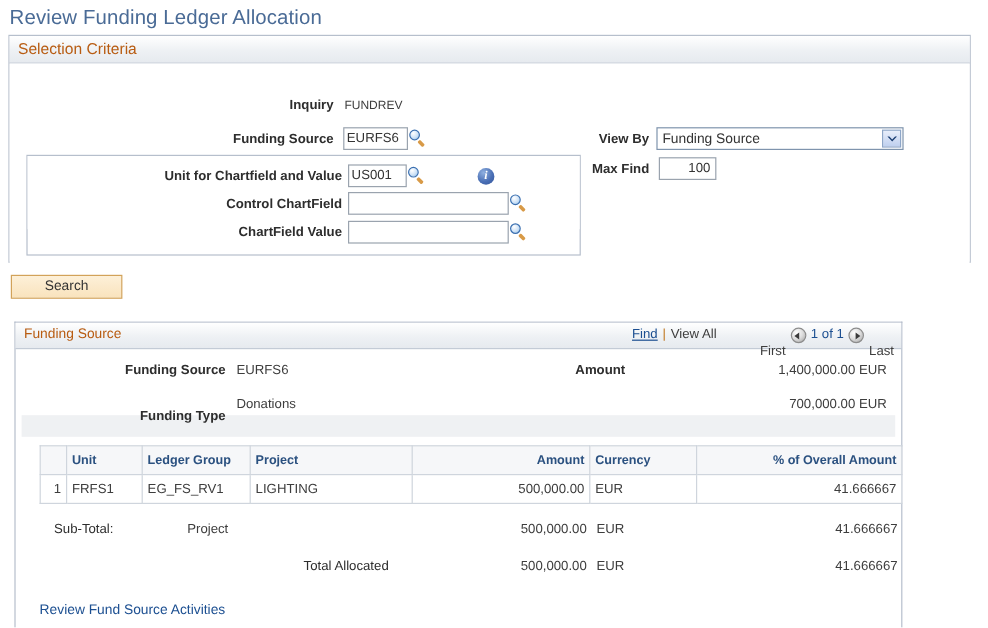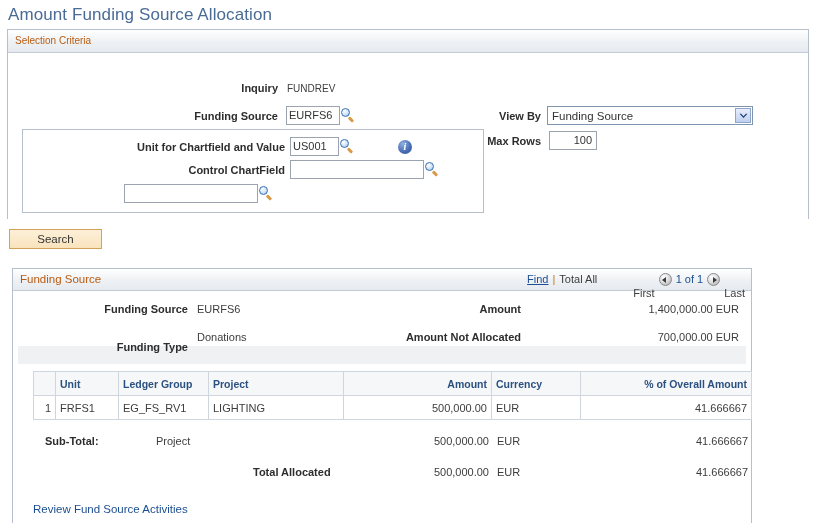--- a/index.html
+++ b/index.html
@@ -30,21 +30,21 @@
   
   .groupbox {
     border: 1px solid #b6bfcc;
     background: #ffffff;
     box-sizing: border-box;
   }
   .groupbox-header {
     background: linear-gradient(to bottom, #ffffff 0%, #eef1f4 55%, #e6eaef 100%);
     border-bottom: 1px solid #c3cbd6;
     color: #b85c12;
-    font-size: 10px;
+    font-size: 13px;
     padding: 3px 0 3px 7px;
     height: 16px;
     line-height: 16px;
     white-space: nowrap;
   }
   .groupbox-body {
     background: #ffffff;
   }
 
   
@@ -330,38 +330,38 @@
     position: relative;
     margin-left: 20px;
     width: 718px;
     height: 74px;
     font-size: 11px;
   }
   .tot-cell {
     position: absolute;
     white-space: nowrap;
   }
-  .tot-bold { font-weight: bold; color: #2d2d2d; }
+  .tot-bold { font-weight: normal; color: #2d2d2d; }
   .tot-plain { color: #3d3d3d; }
 
   #review-link {
     position: absolute;
     left: 33px;
     top: 503px;
     color: #1c4f91;
     font-size: 11.5px;
     text-decoration: none;
     cursor: pointer;
     white-space: nowrap;
   }
 </style>
 </head>
 <body>
 
-<div class="page-title">Amount Funding Source Allocation</div>
+<div class="page-title">Review Funding Ledger Allocation</div>
 
 <div class="groupbox" id="selection-criteria">
   <div class="groupbox-header">Selection Criteria</div>
   <div class="groupbox-body">
 
     <div class="field-row" style="left:150px; top:29px;">
       <span class="lbl" style="width:120px;">Inquiry</span>
       <span class="val" style="margin-left:9px;">FUNDREV</span>
     </div>
 
@@ -380,21 +380,21 @@
         <span class="sel-text">Funding Source</span>
         <span class="sel-arrow">
           <svg width="9" height="6" viewBox="0 0 9 6">
             <path d="M0.5 0.8 L4.5 5 L8.5 0.8 L6.9 0.8 L4.5 3.3 L2.1 0.8 Z" fill="#1c3f73"></path>
           </svg>
         </span>
       </span>
     </div>
 
     <div class="field-row" style="left:455px; top:78px;">
-      <span class="lbl" style="width:78px;">Max Rows</span>
+      <span class="lbl" style="width:78px;">Max Find</span>
       <input class="ps-input num" style="width: 40px; margin-left: 8px;" value="100">
     </div>
 
     <div class="groupbox" id="chartfield-criteria">
       <div class="groupbox-body">
 
         <div class="field-row" style="left:96px; top:7px;">
           <span class="lbl" style="width:166px;">Unit for Chartfield and Value</span>
           <input class="ps-input" style="width: 43px; margin-left: 5px;" value="US001">
           <span class="mag">
@@ -407,20 +407,21 @@
         <div class="field-row" style="left:96px; top:30px;">
           <span class="lbl" style="width:166px;">Control ChartField</span>
           <input class="ps-input" style="width: 128px; margin-left: 5px;" value="">
           <span class="mag">
               <span class="glass"></span>
               <span class="handle"></span>
             </span>
         </div>
 
         <div class="field-row" style="left:96px; top:54px;">
+          <span class="lbl" style="width:166px;">ChartField Value</span>
           <input class="ps-input" style="width: 128px; margin-left: 5px;" value="">
           <span class="mag">
               <span class="glass"></span>
               <span class="handle"></span>
             </span>
         </div>
 
       </div>
     </div>
 
@@ -429,41 +430,40 @@
 
 <button id="search-button">Search</button>
 
 <div id="funding-source-panel">
 
   <div class="fs-header">
     <div class="fs-title">Funding Source</div>
     <div class="fs-nav">
       <span class="lnk">Find</span>
       <span class="sep">|</span>
-      <span class="lnk" style="text-decoration:none;color:#3d3d3d;">Total All</span>
+      <span class="lnk" style="text-decoration:none;color:#3d3d3d;">View All</span>
       <span class="pager-gap"></span>
       <span class="plain">First</span>
       <span class="nav-arrow left"></span>
       <span class="lnk" style="text-decoration:none;">1 of 1</span>
       <span class="nav-arrow right"></span>
       <span class="plain">Last</span>
     </div>
   </div>
 
   <div class="fs-summary">
     <span class="sum-cell sum-lbl" style="left:65px; top:12px; width:110px;">Funding Source</span>
     <span class="sum-cell sum-val" style="left:184px; top:12px;">EURFS6</span>
 
     <span class="sum-cell sum-lbl" style="left:65px; top:40px; width:110px;margin-top:10px;">Funding Type</span>
     <span class="sum-cell sum-val" style="left:184px; top:40px;">Donations</span>
 
     <span class="sum-cell sum-lbl" style="left:330px; top:12px; width:178px;">Amount</span>
     <span class="sum-cell sum-val ta-r" style="left:560px; top:12px; width:166px; text-align:right;">1,400,000.00 EUR</span>
 
-    <span class="sum-cell sum-lbl" style="left:330px; top:40px; width:178px;">Amount Not Allocated</span>
     <span class="sum-cell sum-val ta-r" style="left:560px; top:40px; width:166px; text-align:right;">700,000.00 EUR</span>
   </div>
 
   <div class="grey-band"></div>
 
   <table id="result-grid">
     <colgroup>
       <col style="width:22px">
       <col style="width:63px">
       <col style="width:90px">

